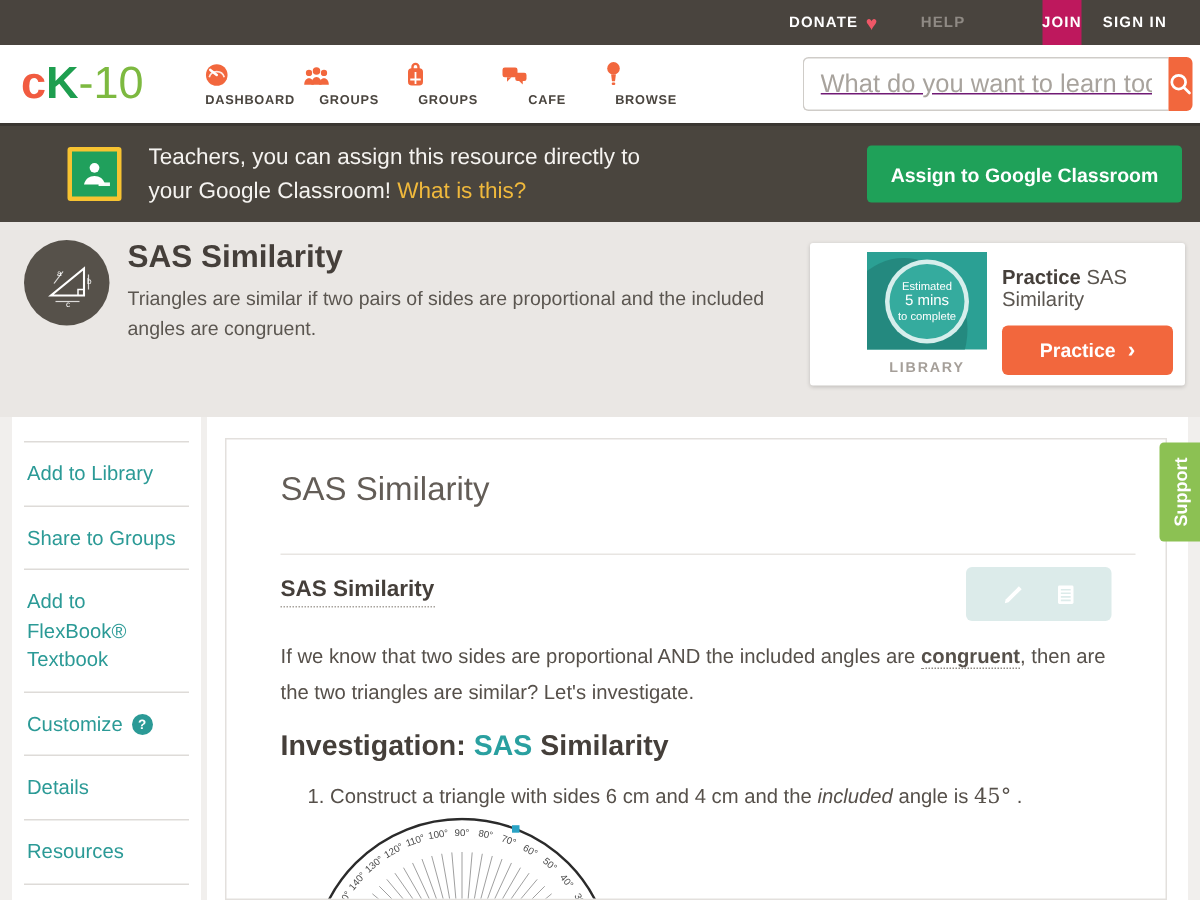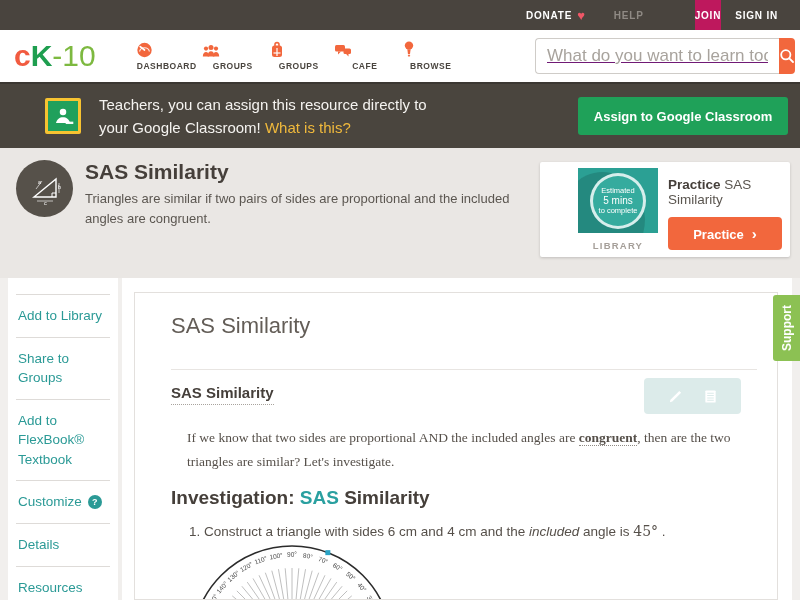--- a/index.html
+++ b/index.html
@@ -64,21 +64,21 @@
   .badge-q { display:inline-block; width:14px; height:14px; border-radius:50%; background:#2b9a96; color:#fff; font-size:9px; font-weight:bold; text-align:center; line-height:14px; margin-left:6px; vertical-align:1px; }
 
   .main-wrap { flex:1; background:#fff; padding:14px 14px 0 12px; }
   .main-card { border:1px solid #e3e0dd; height:100%; padding:14px 20px 0 36px; overflow:hidden; }
   .page-h { font-size:22px; font-weight:normal; color:#635d57; margin:6px 0 0 0; }
   .rule { border:none; border-top:1px solid #e8e5e2; margin:30px 0 14px 0; }
   .article-head { position:relative; height:36px; }
   .article-title { font-size:15px; font-weight:bold; color:#453f3a; border-bottom:1px dotted #a8a39d; padding-bottom:3px; }
   .tools-box { position:absolute; right:16px; top:-6px; width:97px; height:36px; background:#dcebea; border-radius:4px; display:flex; align-items:center; justify-content:center; gap:20px; }
   .tools-box span { cursor:pointer; display:flex; }
-  .para { font-size:13.5px; color:#56504a; line-height:1.8; width:570px; margin:6px 0 10px 16px;font-family:Liberation Serif, serif; }
+  .para { font-size:13.5px; color:#56504a; line-height:1.8; width:570px; margin:6px 0 10px 0; }
   .term { font-weight:bold; border-bottom:1px dotted #8f8a84; }
   .inv-h { font-size:19px; color:#453f3a; margin:12px 0 14px 0; }
   .inv-h .teal { color:#2aa0a0; }
   .tools-line { font-size:13.5px; color:#56504a; margin-bottom:16px; }
   .step { font-size:13.5px; color:#56504a; padding-left:18px; }
   .step em { font-style:italic; }
   .math { font-family:"DejaVu Serif", serif; font-size:14px; }
   .protractor-wrap { margin:6px 0 0 18px; }
 
   .support-tab { position:absolute; right:0; top:295px; width:27px; height:66px; background:#8cc153; border-radius:3px 0 0 3px; cursor:pointer; display:flex; align-items:center; justify-content:center; }

